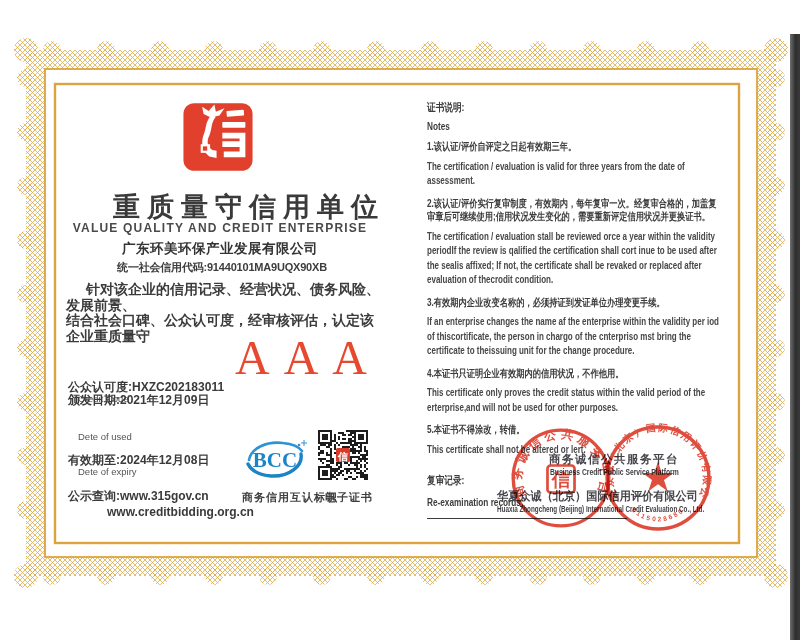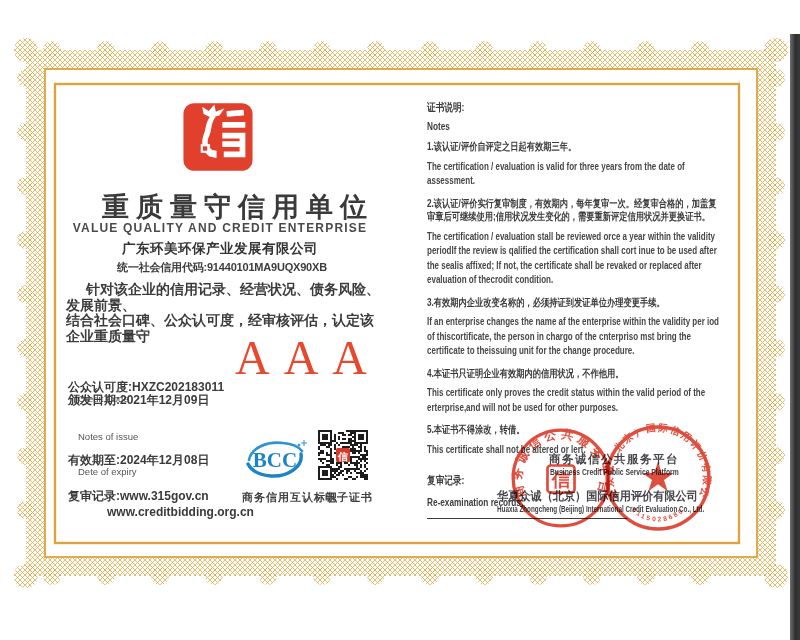--- a/index.html
+++ b/index.html
@@ -1,21 +1,21 @@
 <!DOCTYPE html>
 <html><head>
 <meta charset="utf-8">
 <style>
   html,body{margin:0;padding:0;}
   body{width:800px;height:640px;background:#ffffff;font-family:"Liberation Sans",sans-serif;-webkit-font-smoothing:antialiased;}
   .cert{position:relative;width:800px;height:640px;background:#fff;overflow:hidden;}
   .abs{position:absolute;}
   .nowrap{white-space:nowrap;}
   
-  .title-cn{left:55px;top:189px;width:330px;text-align:left;font-family:"Liberation Serif",serif;font-weight:bold;font-size:27px;letter-spacing:7px;text-indent:7px;color:#3a3a3a;padding-left:40px;}
+  .title-cn{left:55px;top:189px;width:330px;text-align:right;font-family:"Liberation Serif",serif;font-weight:bold;font-size:27px;letter-spacing:7px;text-indent:7px;color:#3a3a3a;}
   .title-en{left:55px;top:221px;width:330px;text-align:center;font-weight:bold;font-size:12px;letter-spacing:1.2px;color:#4a4a4a;}
   .company{left:55px;top:240px;width:330px;text-align:center;font-weight:bold;font-size:13.5px;letter-spacing:.5px;color:#343434;}
   .uscc{left:57px;top:260px;width:330px;text-align:center;font-weight:600;font-size:11px;letter-spacing:-.2px;color:#3d3d3d;}
   .stmt{left:66px;top:282px;width:320px;font-size:14px;font-weight:600;line-height:15.5px;color:#3c3c3c;}
   .stmt .ind{text-indent:20px;}
   .rating{left:55px;top:330px;width:326px;text-align:right;font-family:"Liberation Serif",serif;font-weight:normal;font-size:48px;letter-spacing:14px;text-indent:14px;color:#e6492e;}
   .m-cn{font-size:12px;font-weight:bold;color:#3a3a3a;}
   .m-en{font-size:9.5px;font-weight:400;color:#555;margin-left:10px;}
   .lbl-sm{font-size:11px;font-weight:bold;color:#3f3f3f;letter-spacing:1px;}
   
@@ -125,24 +125,24 @@
   <div class="abs stmt">
     <div class="ind">针对该企业的信用记录、经营状况、债务风险、发展前景、</div>
     <div>结合社会口碑、公众认可度，经审核评估，认定该企业重质量守</div>
   </div>
 
   <div class="abs rating">AAA</div>
 
   <div class="abs m-cn" style="left:68px;top:379px">公众认可度:HXZC202183011</div>
   <div class="abs m-en" style="left:68px;top:393px">Credit Code</div>
   <div class="abs m-cn" style="left:68px;top:392px">颁发日期:2021年12月09日</div>
-  <div class="abs m-en" style="left:68px;top:431px">Notes of issue</div>
+  <div class="abs m-en" style="left:68px;top:431px">Dete of used</div>
   <div class="abs m-cn" style="left:68px;top:452px">有效期至:2024年12月08日</div>
   <div class="abs m-en" style="left:68px;top:466px">Dete of expiry</div>
-  <div class="abs m-cn" style="left:68px;top:488px">复审记录:www.315gov.cn</div>
+  <div class="abs m-cn" style="left:68px;top:488px">公示查询:www.315gov.cn</div>
   <div class="abs m-cn" style="left:107px;top:505px">www.creditbidding.org.cn</div>
 
   <svg class="abs" style="left:243px;top:438px" width="64" height="42" viewBox="0 0 64 42">
     <path d="M6,22 C8,10 24,3 40,5 C50,6 56,9 59,13" stroke="#2e93d4" stroke-width="2.6" fill="none" stroke-linecap="round"></path>
     <path d="M58,16 C60,28 46,39 28,38 C16,37 8,32 5,26" stroke="#1b84c6" stroke-width="3.4" fill="none" stroke-linecap="round"></path>
     <circle cx="56" cy="7" r="1.3" fill="#2e93d4"></circle>
     <path d="M61,2 v6 M58,5 h6" stroke="#2e93d4" stroke-width="1" fill="none"></path>
     <text x="32" y="29" text-anchor="middle" font-family="'Liberation Serif',serif" font-weight="bold" font-size="21" fill="#1b84c6">BCC</text>
   </svg>
   <div class="abs lbl-sm" style="left:242px;top:490px">商务信用互认标识</div>

